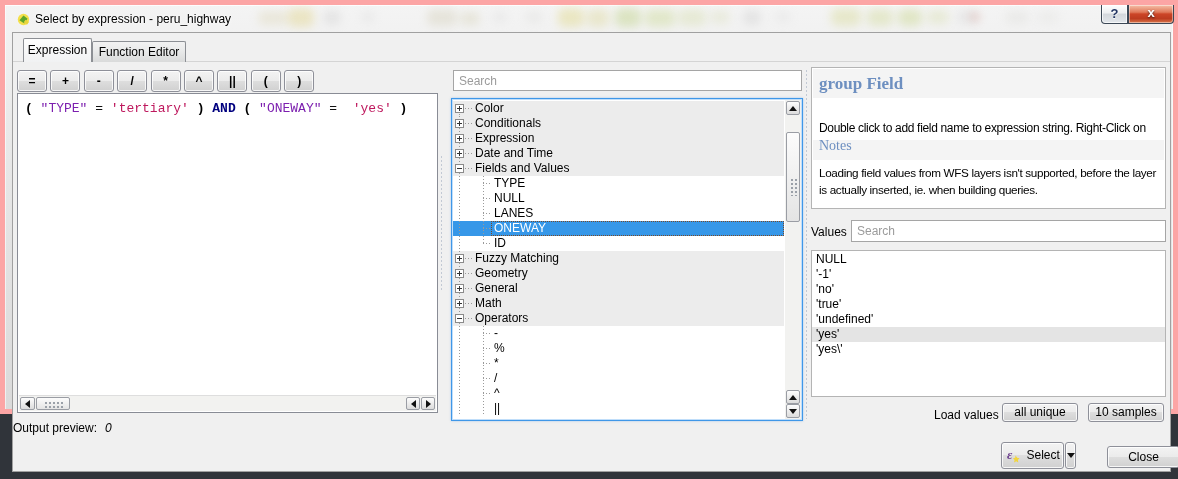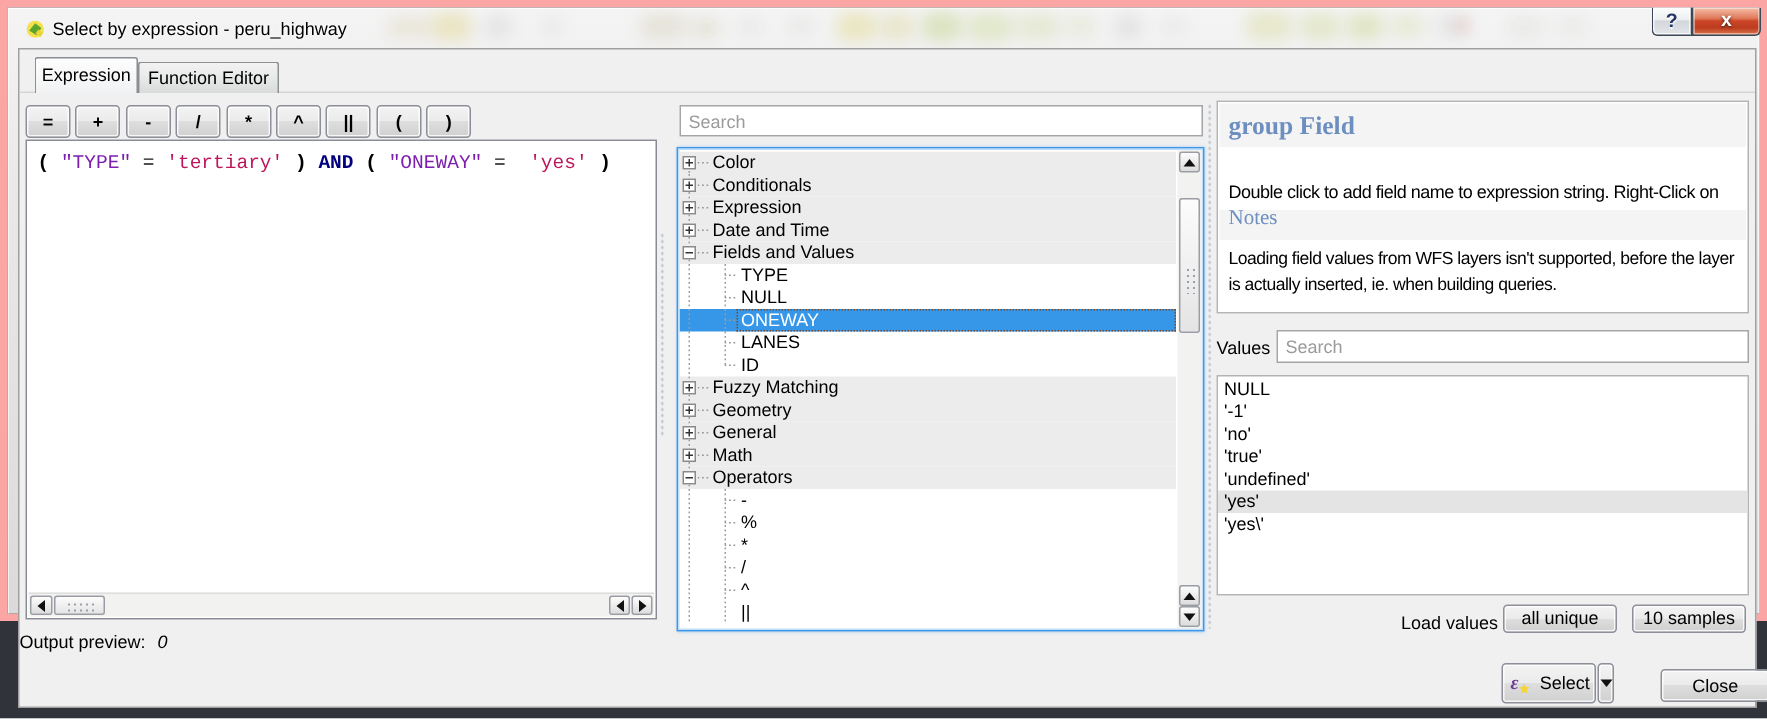--- a/index.html
+++ b/index.html
@@ -293,32 +293,32 @@
               <div class="vline" style="left: 30px; top: 0px; height: 15px;"></div>
               <div class="hdots" style="left: 30px; top: 7px; width: 9px;"></div>
               <span class="lbl">TYPE</span>
             </div>
             <div class="trow child">
               <div class="vline" style="left: 6px; top: 0px; height: 15px;"></div>
               <div class="vline" style="left: 30px; top: 0px; height: 15px;"></div>
               <div class="hdots" style="left: 30px; top: 7px; width: 9px;"></div>
               <span class="lbl">NULL</span>
             </div>
+            <div class="trow child">
+              <div class="vline" style="left: 6px; top: 0px; height: 15px;"></div>
+              <div class="vline" style="left: 30px; top: 0px; height: 15px;"></div>
+              <div class="hdots" style="left: 30px; top: 7px; width: 9px;"></div>
+              <span class="lbl">LANES</span>
+            </div>
             <div class="trow child" style="background: rgb(54, 151, 232); color: rgb(255, 255, 255);">
               <div class="vline" style="left: 6px; top: 0px; height: 15px;"></div>
               <div class="vline" style="left: 30px; top: 0px; height: 15px;"></div>
               <div class="hdots" style="left: 30px; top: 7px; width: 9px;"></div>
               <div class="sel-focus"></div>
               <span class="lbl">ONEWAY</span>
-            </div>
-            <div class="trow child">
-              <div class="vline" style="left: 6px; top: 0px; height: 15px;"></div>
-              <div class="vline" style="left: 30px; top: 0px; height: 15px;"></div>
-              <div class="hdots" style="left: 30px; top: 7px; width: 9px;"></div>
-              <span class="lbl">LANES</span>
             </div>
             <div class="trow child">
               <div class="vline" style="left: 6px; top: 0px; height: 15px;"></div>
               <div class="vline" style="left: 30px; top: 0px; height: 8px;"></div>
               <div class="hdots" style="left: 30px; top: 7px; width: 9px;"></div>
               <span class="lbl">ID</span>
             </div>
             <div class="trow group">
               <div class="vline" style="left: 6px; top: 0px; height: 15px;"></div>
               <div class="toggle-box">

